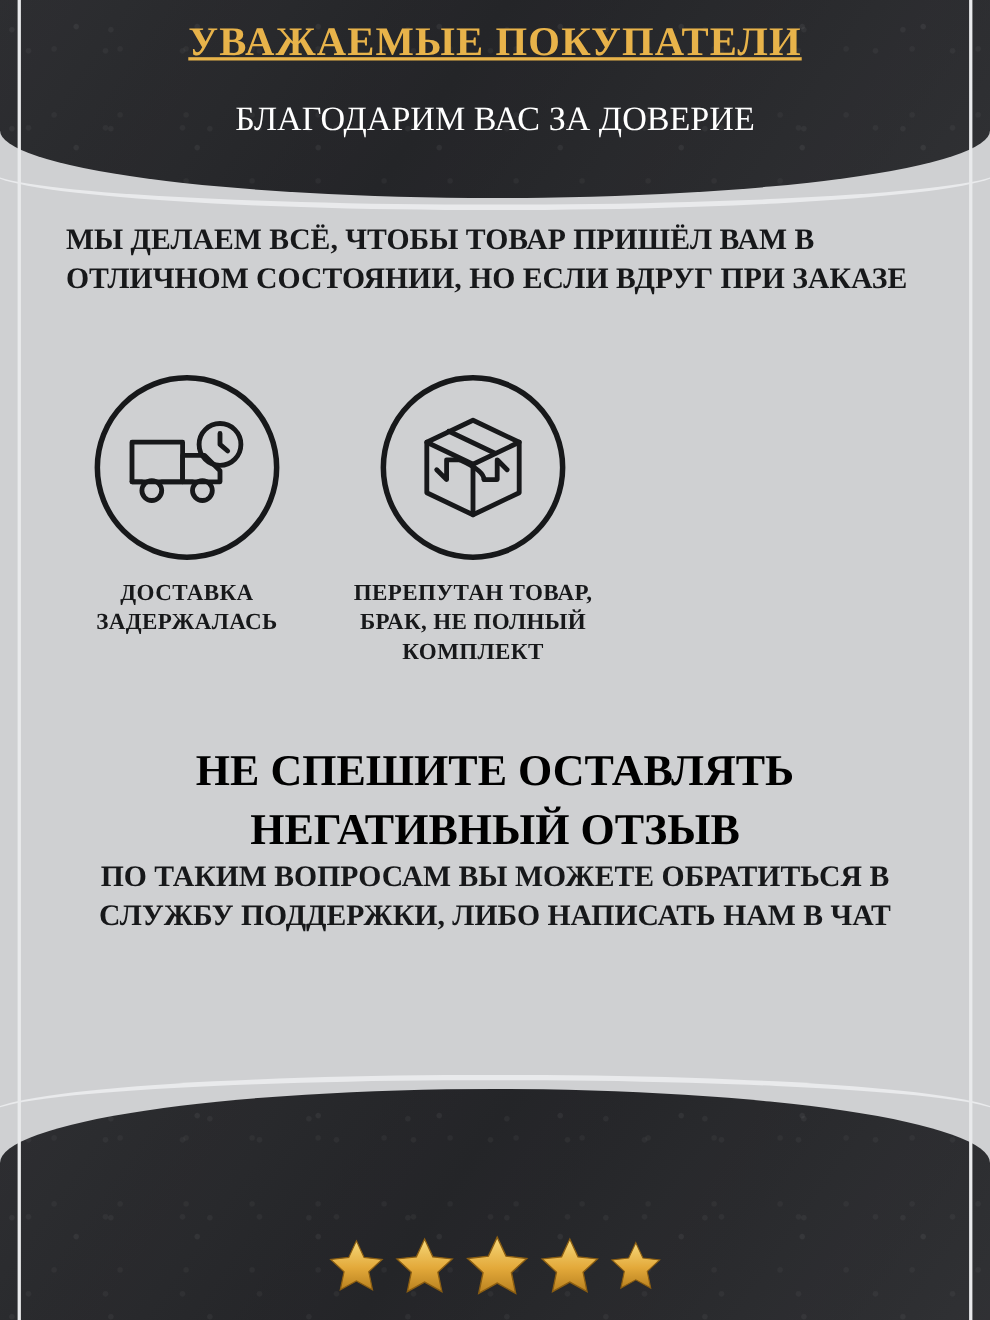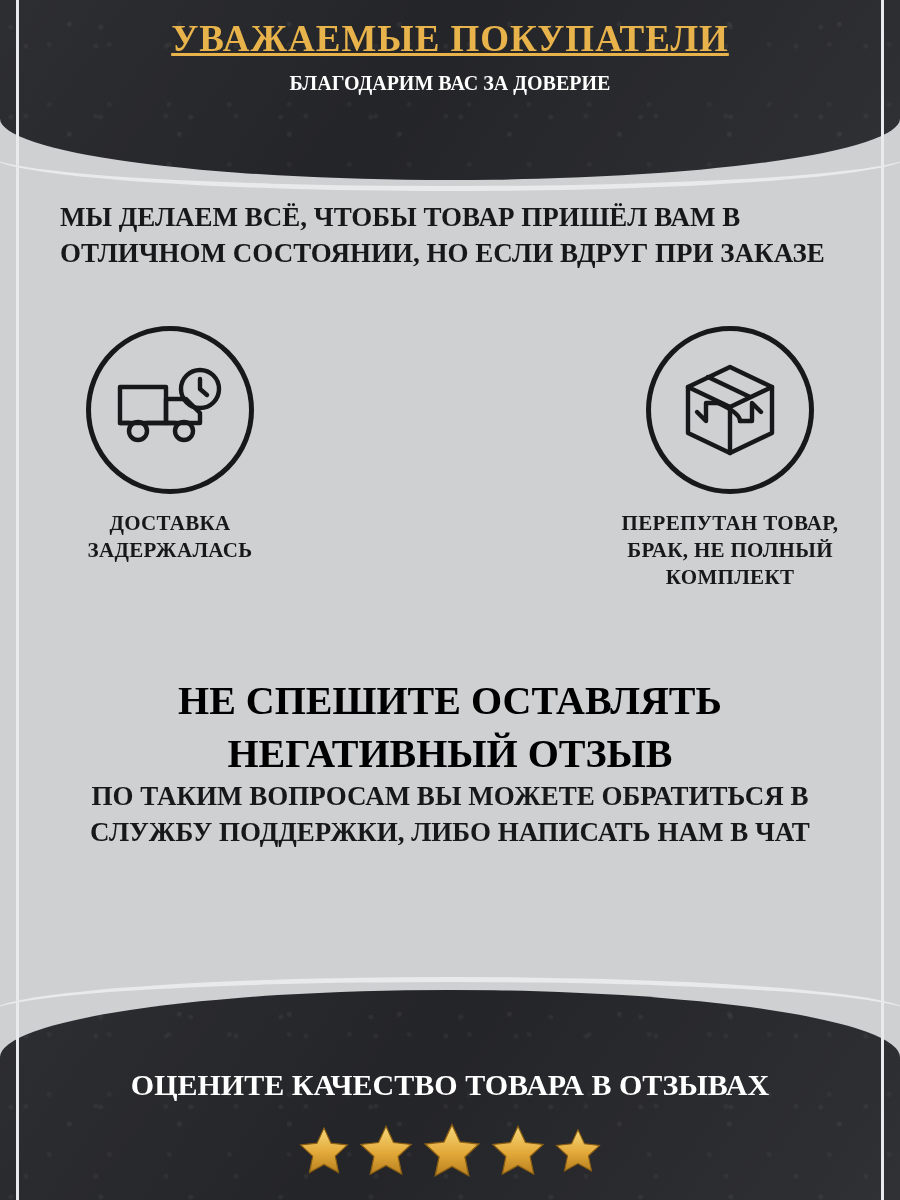--- a/index.html
+++ b/index.html
@@ -88,23 +88,23 @@
   .hdr-gold {
     font-size: 37px;
     font-weight: bold;
     letter-spacing: 1px;
     color: #e8b34a;
     line-height: 1.15;
     text-transform: uppercase;
     text-decoration: underline;
   }
   .hdr-white {
-    margin-top: 10px;
-    font-size: 20px;
-    font-weight: bold;
+    margin-top: 28px;
+    font-size: 31px;
+    font-weight: normal;
     color: #ffffff;
     line-height: 1.25;
     text-transform: uppercase;
   }
 
   
   .intro {
     position: absolute;
     top: 200px;
     left: 60px;
@@ -113,25 +113,24 @@
     font-size: 27px;
     font-weight: bold;
     color: #17181a;
     line-height: 1.33;
     text-transform: uppercase;
   }
 
   
   .icons {
     position: absolute;
-    top: 326px;
+    top: 341px;
     left: 40px;
     width: 820px;
     display: flex;
-    justify-content: space-between;
     align-items: flex-start;
   }
   .icon-col {
     width: 260px;
     display: flex;
     flex-direction: column;
     align-items: center;
   }
   .circle {
     width: 158px;
@@ -267,21 +266,20 @@
     </div>
 
 
   </div>
 
   <div class="big-warn">НЕ СПЕШИТЕ ОСТАВЛЯТЬ НЕГАТИВНЫЙ ОТЗЫВ</div>
 
   <div class="support">ПО ТАКИМ ВОПРОСАМ ВЫ МОЖЕТЕ ОБРАТИТЬСЯ В СЛУЖБУ ПОДДЕРЖКИ, ЛИБО НАПИСАТЬ НАМ В ЧАТ</div>
 
   <div class="foot-wrap">
-    <div class="foot-title">ОЦЕНИТЕ КАЧЕСТВО ТОВАРА В ОТЗЫВАХ</div>
     <div class="stars">
       <svg class="star" width="56" height="54" viewBox="0 0 24 24">
         <defs>
           <linearGradient id="g1" x1="0" y1="0" x2="0" y2="1">
             <stop offset="0%" stop-color="#f6d87a"></stop>
               <stop offset="55%" stop-color="#e3a93a"></stop>
               <stop offset="100%" stop-color="#b9811f"></stop>
           </linearGradient>
         </defs>
         <path d="M12 1.8 L15.1 8.5 L22.4 9.3 L17 14.3 L18.5 21.6 L12 18 L5.5 21.6 L7 14.3 L1.6 9.3 L8.9 8.5 Z" fill="url(#g1)" stroke="#8a5d12" stroke-width="0.5"></path>

